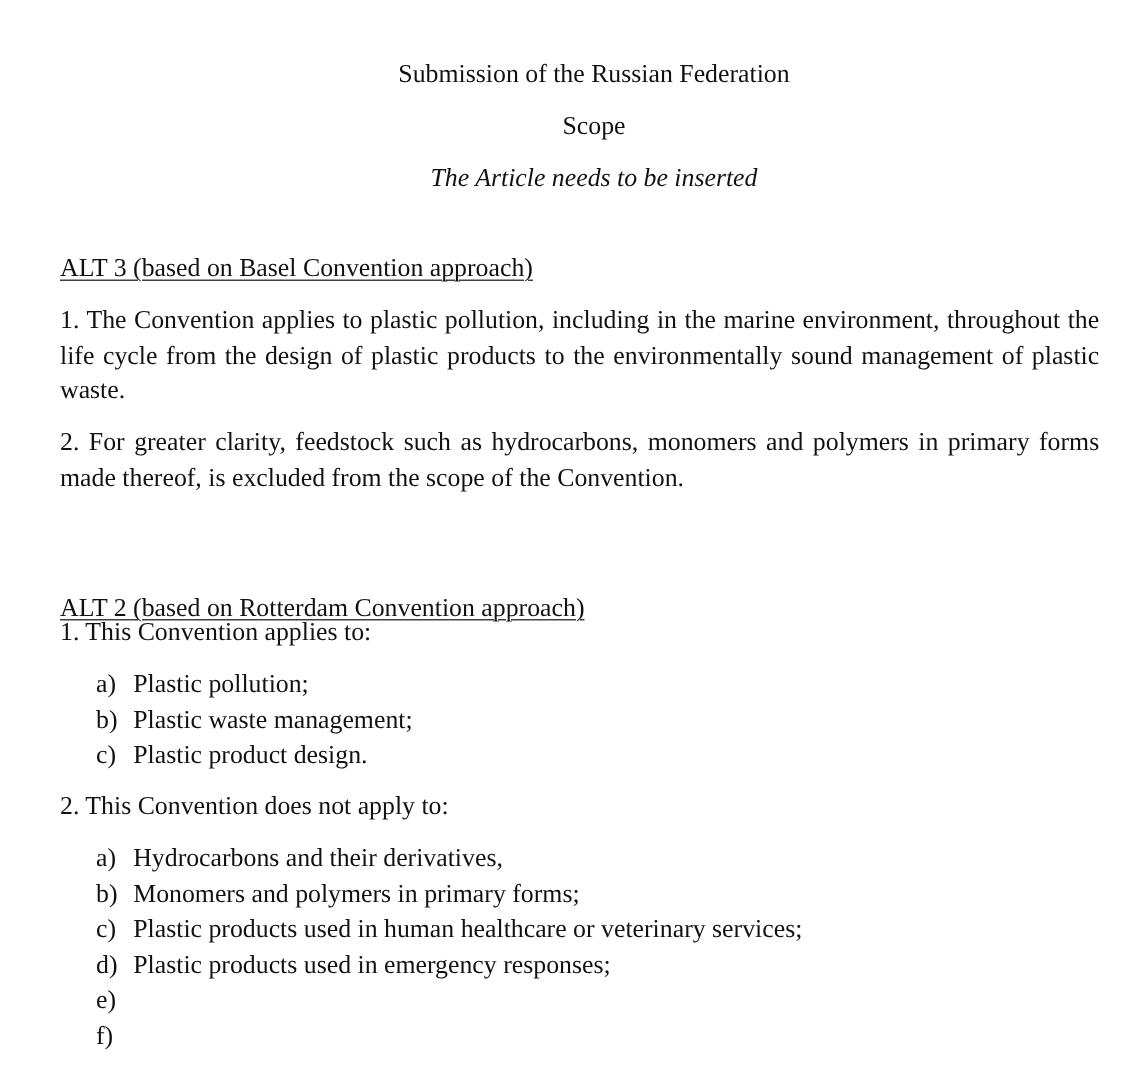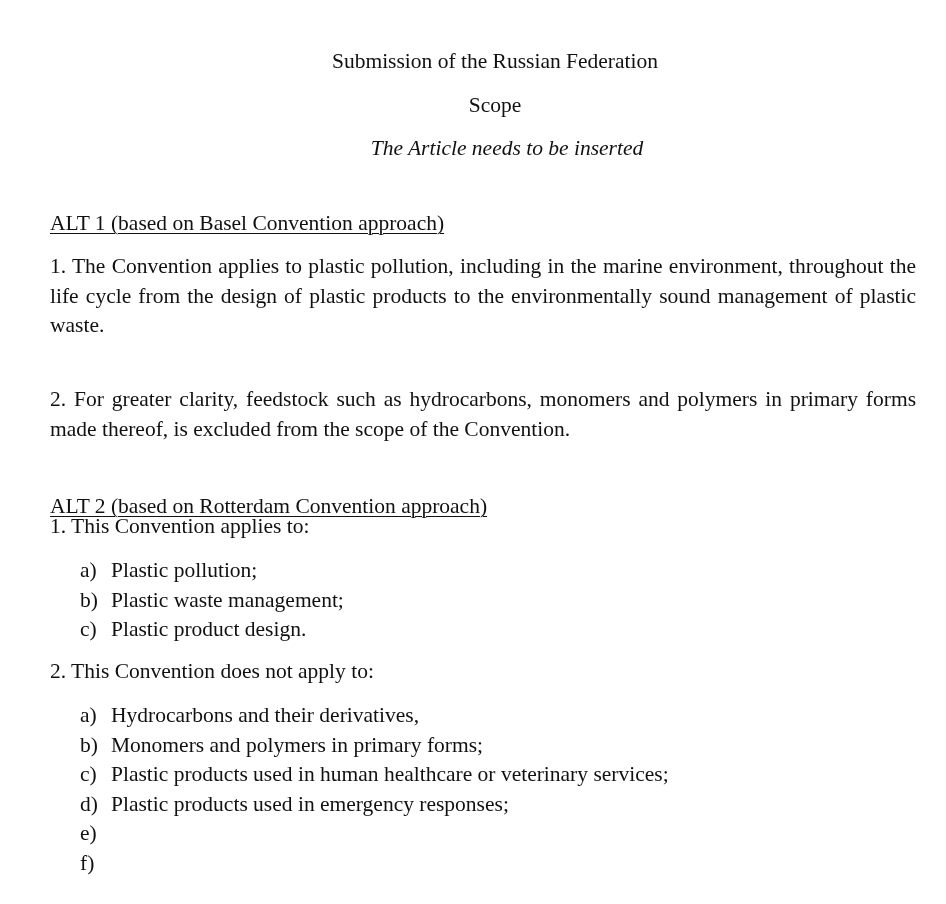--- a/index.html
+++ b/index.html
@@ -22,21 +22,21 @@
       top: 0;
       width: 866px;
     }
     .center {
       text-align: center;
       margin: 12px;
       line-height: 26px;
     }
     #title { position: absolute; top: 36px; left: 0; width: 866px; }
     #scope { position: absolute; top: 80px; left: 0; width: 866px; }
-    #note  { position: absolute; top: 123px; left: 12px; width: 866px; font-style: italic; }
+    #note  { position: absolute; top: 123px; left: 0; width: 866px; font-style: italic; }
 
     .heading {
       position: absolute;
       left: 0;
       margin: 0;
       text-decoration: underline;
       text-underline-offset: 3px;
       text-decoration-thickness: 1px;
       line-height: 26px;
     }
@@ -45,21 +45,21 @@
 
     .para {
       position: absolute;
       left: 0;
       width: 866px;
       margin: 0;
       text-align: justify;
       line-height: 29.5px;
     }
     #alt1-p1 { top: 252px; }
-    #alt1-p2 { top: 354px; margin-top: 31px; }
+    #alt1-p2 { top: 354px; }
 
     #alt2-p1 { top: 512px; }
     #alt2-p2 { top: 657px; }
 
     .list {
       position: absolute;
       left: 30px;
       margin: 0;
       padding: 0;
       list-style: none;
@@ -76,21 +76,21 @@
     #list2 { top: 701px; }
   </style>
 </head>
 <body>
 
 <div class="page">
   <p class="center" id="title">Submission of the Russian Federation</p>
   <p class="center" id="scope">Scope</p>
   <p class="center" id="note">The Article needs to be inserted</p>
 
-  <p class="heading" id="alt1-heading">ALT 1 (based on Basel Convention approach)</p>
+  <p class="heading" id="alt1-heading">ALT 3 (based on Basel Convention approach)</p>
   <p class="para" id="alt1-p1">1. The Convention applies to plastic pollution, including in the marine environment, throughout the life cycle from the design of plastic products to the environmentally sound management of plastic waste.</p>
   <p class="para" id="alt1-p2">2. For greater clarity, feedstock such as hydrocarbons, monomers and polymers in primary forms made thereof, is excluded from the scope of the Convention.</p>
 
   <p class="heading" id="alt2-heading">ALT 2 (based on Rotterdam Convention approach)</p>
   <p class="para" id="alt2-p1">1. This Convention applies to:</p>
 
   <ul class="list" id="list1">
     <li>
       <span class="marker">a)</span>
       <span>Plastic pollution;</span>

